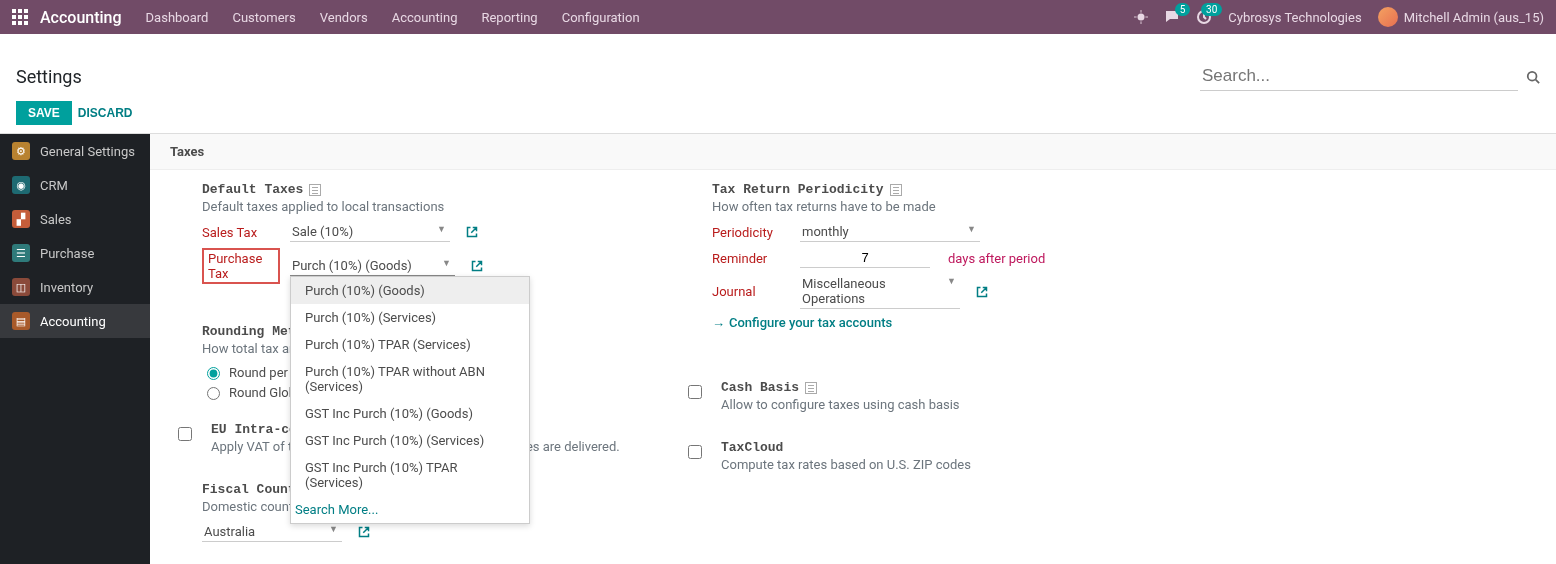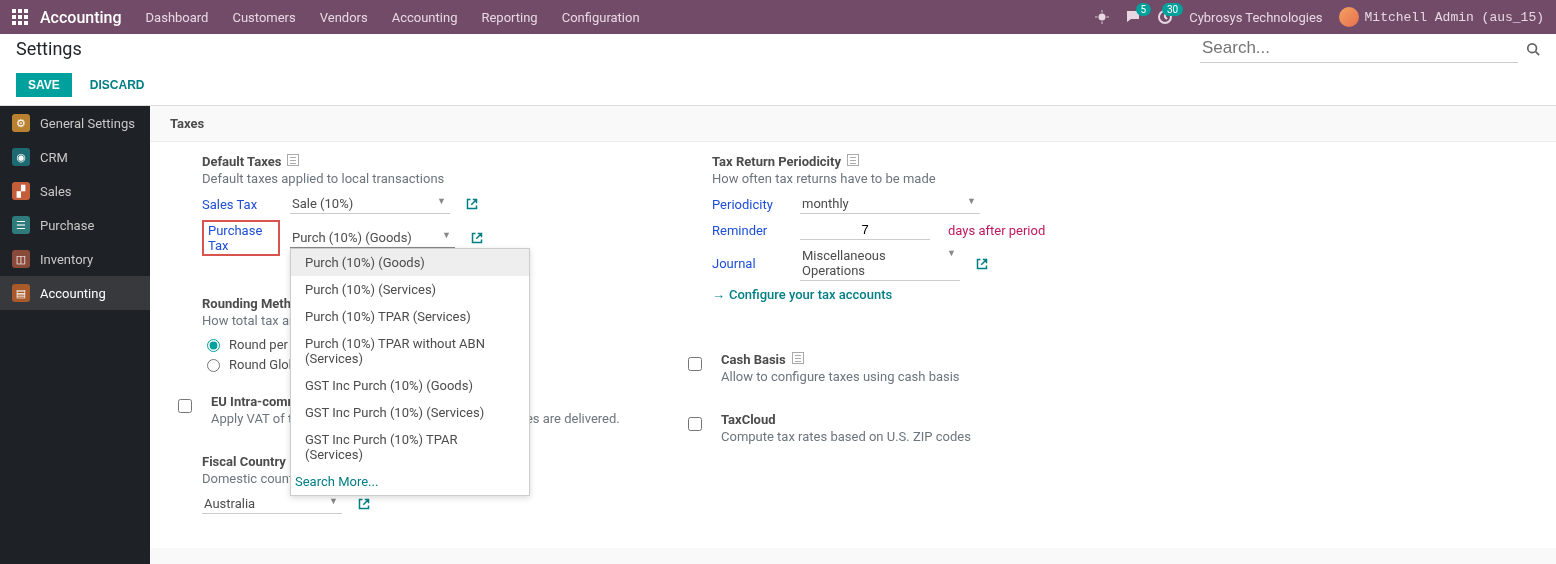--- a/index.html
+++ b/index.html
@@ -34,49 +34,49 @@
   }
   .apps-icon { width:16px; height:16px; display:grid; grid-template-columns:repeat(3,4px); grid-template-rows:repeat(3,4px); gap:2px; margin-right:12px; cursor:pointer; }
   .apps-icon span { background:#fff; }
   .brand { font-size:16px; font-weight:500; margin-right:24px; }
   .menu { display:flex; gap:24px; }
   .menu a { color:#e8d8e4; text-decoration:none; font-size:13px; }
   .nav-right { margin-left:auto; display:flex; align-items:center; gap:16px; }
   .nav-icon { position:relative; color:#e8d8e4; cursor:pointer; }
   .badge { position:absolute; top:-6px; right:-10px; background:#00a09d; color:#fff; border-radius:10px; font-size:10px; padding:1px 5px; line-height:1.1; }
   .company { color:#e8d8e4; }
-  .user { display:flex; align-items:center; gap:6px; color:#e8d8e4;font-family:Liberation Mono, monospace; }
+  .user { display:flex; align-items:center; gap:6px; color:#e8d8e4; }
   .avatar { width:20px; height:20px; border-radius:50%; background:linear-gradient(135deg,#f4a261,#e76f51); }
   
-  .controlpanel { border-bottom:1px solid var(--border); padding:0 16px 0; }
+  .controlpanel { border-bottom:1px solid var(--border); padding:0 16px 0;margin-top:28px; }
   .cp-top { display:flex; align-items:center; justify-content:space-between; }
   .cp-title { font-size:18px; color:var(--heading); font-weight:400; }
   .search-wrap { display:flex; align-items:center; gap:8px; width:340px; }
   .search-input { flex:1; border:none; border-bottom:1px solid #ccc; padding:4px 2px; font-size:17px; outline:none; }
-  .cp-buttons { display:flex; gap:12px; padding:10px 0 8px; }
+  .cp-buttons { display:flex; padding:10px 0 8px; }
   .btn-save { background:var(--teal); color:#fff; border:none; padding:5px 12px; font-size:12px; font-weight:600; cursor:pointer; }
   .btn-discard { background:none; border:none; color:var(--link); font-size:12px; font-weight:600; cursor:pointer; }
   
   .main { display:flex; }
   .sidebar { width:150px; background:var(--sidebar-bg); color:var(--sidebar-text); min-height:470px; }
   .sidebar-item { display:flex; align-items:center; gap:10px; padding:8px 12px; cursor:pointer; font-size:13px; }
   .sidebar-item.active { background:var(--sidebar-active); color:#fff; }
   .sidebar-icon { width:18px; height:18px; display:flex; align-items:center; justify-content:center; border-radius:3px; font-size:11px; color:#fff; }
   .content { flex:1; padding:0 0 30px 0; background:#f9f9f9; }
   .section-header { padding:10px 20px; font-weight:700; color:#4c4c4c; border-bottom:1px solid #eee; background:#f9f9f9; }
   .settings-area { padding:12px 24px; background:#fff; }
   .cols { display:flex; gap:40px; }
   .col { flex:1; min-width:0; max-width:470px; }
   .block { margin-bottom:22px; position:relative; }
-  .block-title { font-weight:700; color:#4c4c4c; display:flex; align-items:flex-start; gap:6px; }
+  .block-title { font-weight:700; color:#4c4c4c; display:flex; align-items:center; gap:6px;font-family:Liberation Mono, monospace; }
   .block-desc { color:var(--muted); margin:2px 0 8px; }
   .doc-icon { width:12px; height:12px; border:1px solid #aaa; position:relative; display:inline-block; }
   .doc-icon::after { content:""; position:absolute; top:2px; left:2px; right:2px; height:1px; background:#aaa; box-shadow:0 3px 0 #aaa, 0 6px 0 #aaa; }
   .field-row { display:flex; align-items:center; gap:10px; margin-bottom:6px; }
-  .field-label { width:78px; color:#1d4ed8; font-size:13px; }
+  .field-label { width:78px; color:#b91c1c; font-size:13px; }
   .field-label.wide { width:78px; }
   .sel-wrap { position:relative; }
   .sel { display:flex; justify-content:space-between; border-bottom:1px solid #ccc; padding:2px 4px 2px 2px; width:160px; color:#4c4c4c; cursor:pointer; }
   .sel.wide { width:165px; }
   .caret { font-size:9px; color:#888; margin-left:6px; }
   .ext-link { color:var(--link); cursor:pointer; font-size:12px; margin-left:6px; }
   .round-opt { display:flex; align-items:center; gap:6px; margin:4px 0; color:#4c4c4c; }
   .round-opt input { accent-color:var(--teal); }
   .checkbox-row { display:flex; gap:16px; margin-bottom:20px; }
   .checkbox-col { padding-top:2px; }

